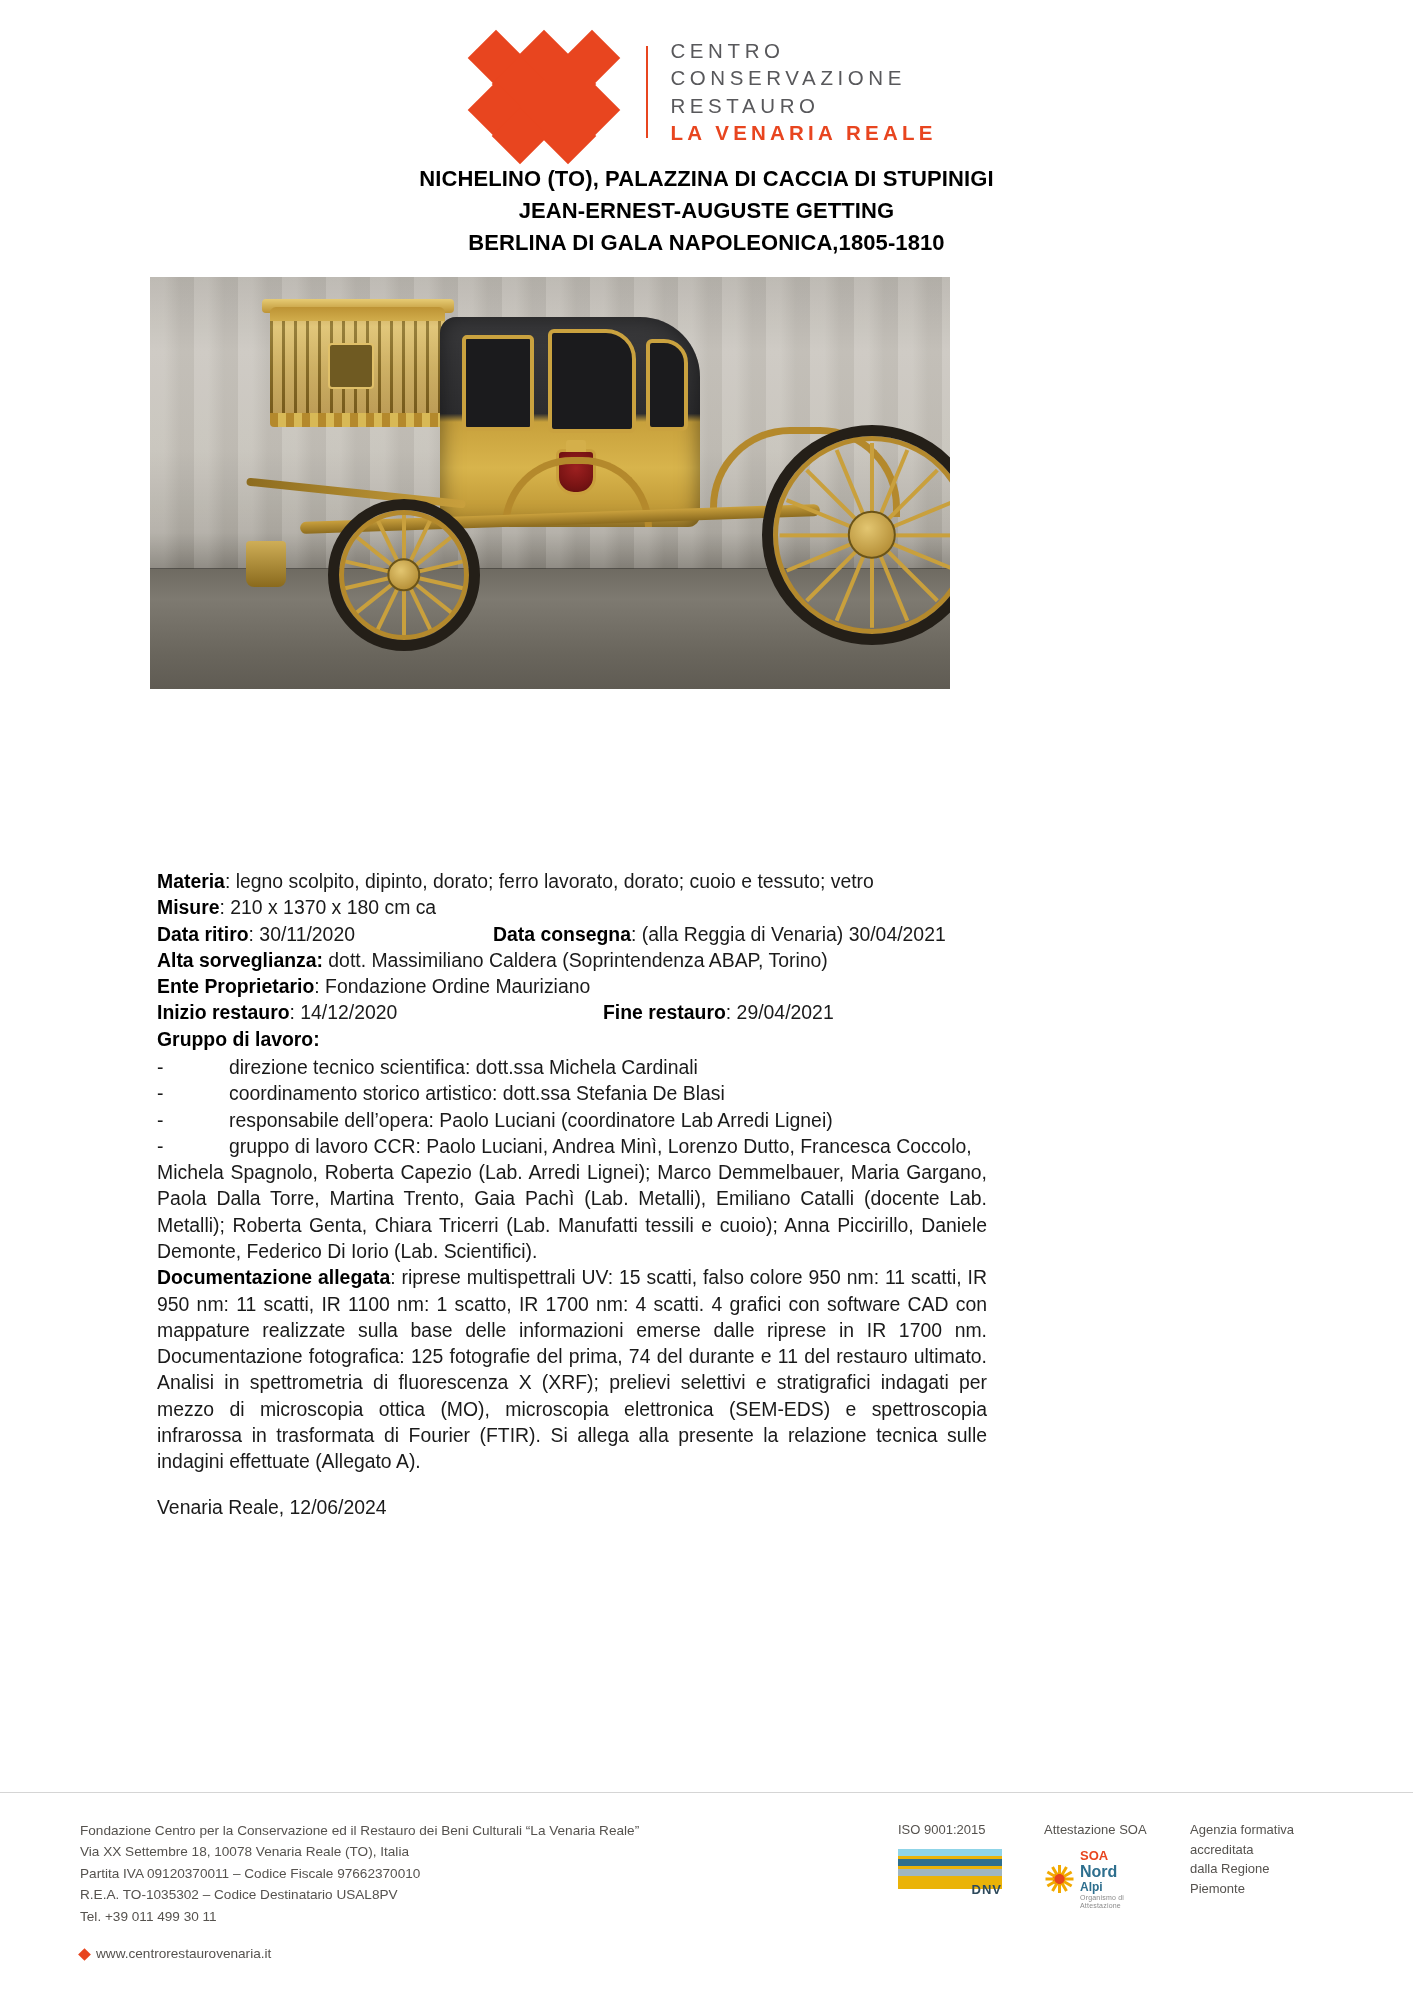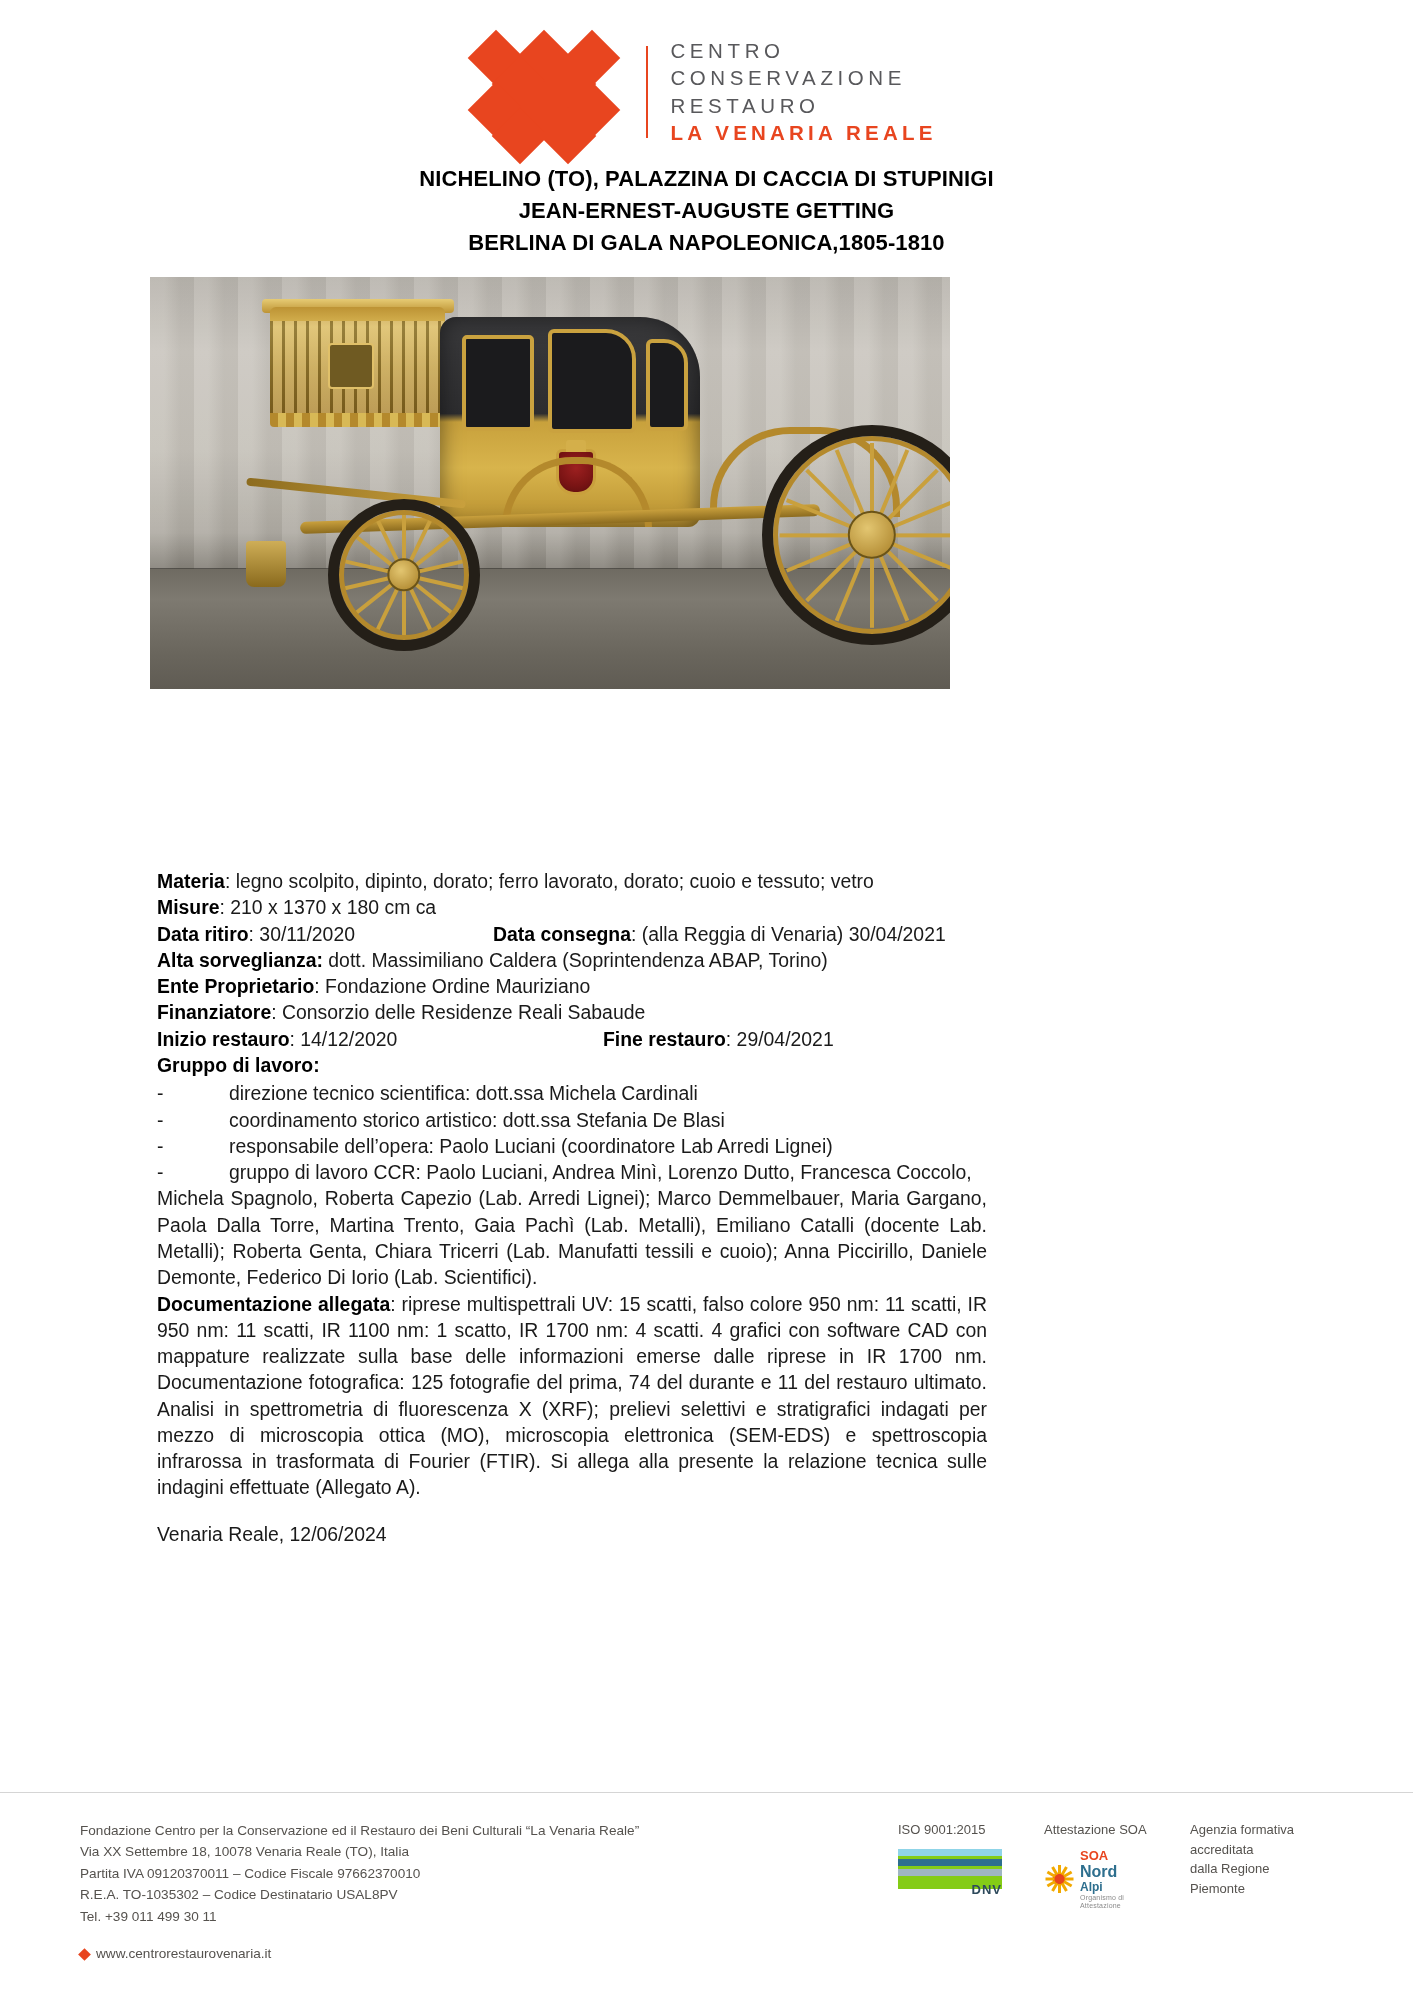--- a/index.html
+++ b/index.html
@@ -281,21 +281,21 @@
     display: flex;
     gap: 26px;
     align-items: flex-start;
     font-size: 13px;
     color: #55524e;
   }
   .cert { width: 120px; }
   .cert .cap { margin-bottom: 8px; white-space: nowrap; }
   .dnv-box {
     width: 104px; height: 40px;
-    background: #84cc16;
+    background: #eab308;
     border: 0;
     position: relative;
   }
   .dnv-bars { display:flex; flex-direction:column; gap:3px; }
   .dnv-bars i { display:block; height:7px; }
   .dnv-bars i:nth-child(1){ background:#8fd4e8; }
   .dnv-bars i:nth-child(2){ background:#2e6f8e; }
   .dnv-bars i:nth-child(3){ background:#9fb6c2; }
   .dnv-label { margin-top:4px; font-weight:700; color:#2e4a5c; letter-spacing:1px; font-size:13px; text-align:right;}
 
@@ -447,23 +447,20 @@
     </div>
 
     <div class="ln">
       <b>Alta sorveglianza:</b><span> dott. Massimiliano Caldera (Soprintendenza ABAP, Torino)</span>
     </div>
 
     <div class="ln">
       <b>Ente Proprietario</b><span>: Fondazione Ordine Mauriziano</span>
     </div>
 
-    <div class="ln">
-      <b>Finanziatore</b><span>: Consorzio delle Residenze Reali Sabaude</span>
-    </div>
 
     <div class="row2 row2b">
       <div class="c1">
         <b>Inizio restauro</b><span>: 14/12/2020</span>
       </div>
       <div class="c2">
         <b>Fine restauro</b><span>: 29/04/2021</span>
       </div>
     </div>
 

